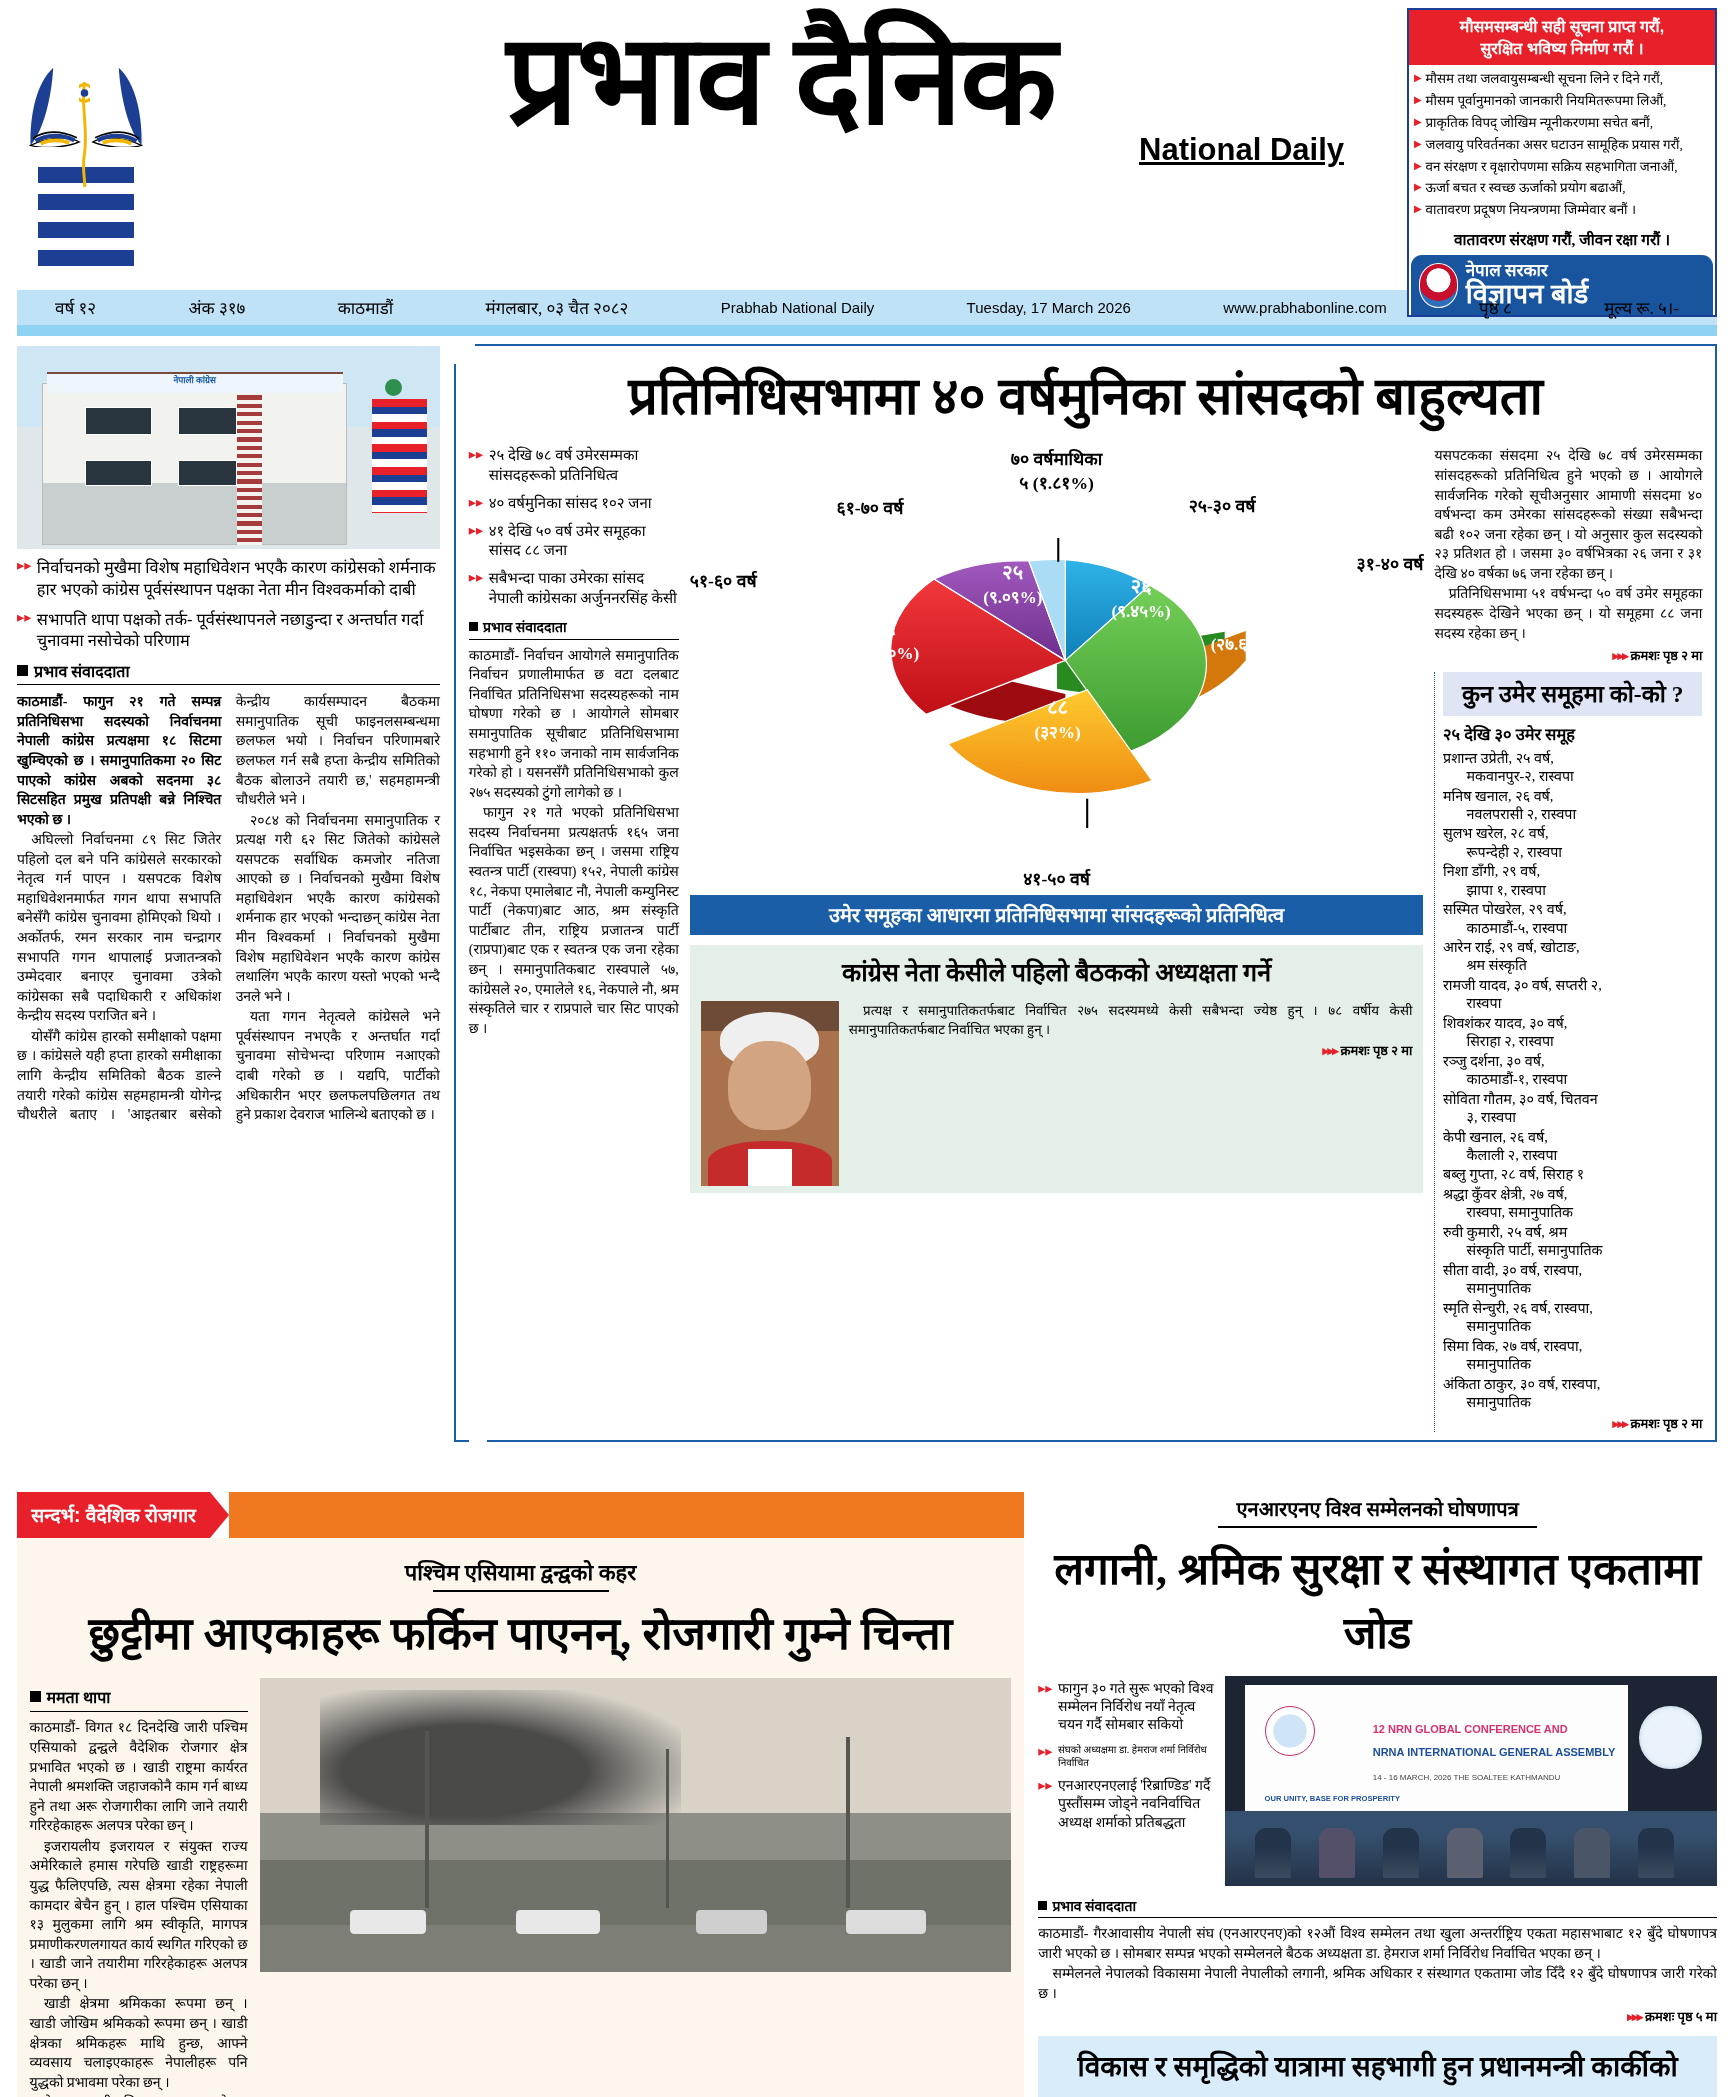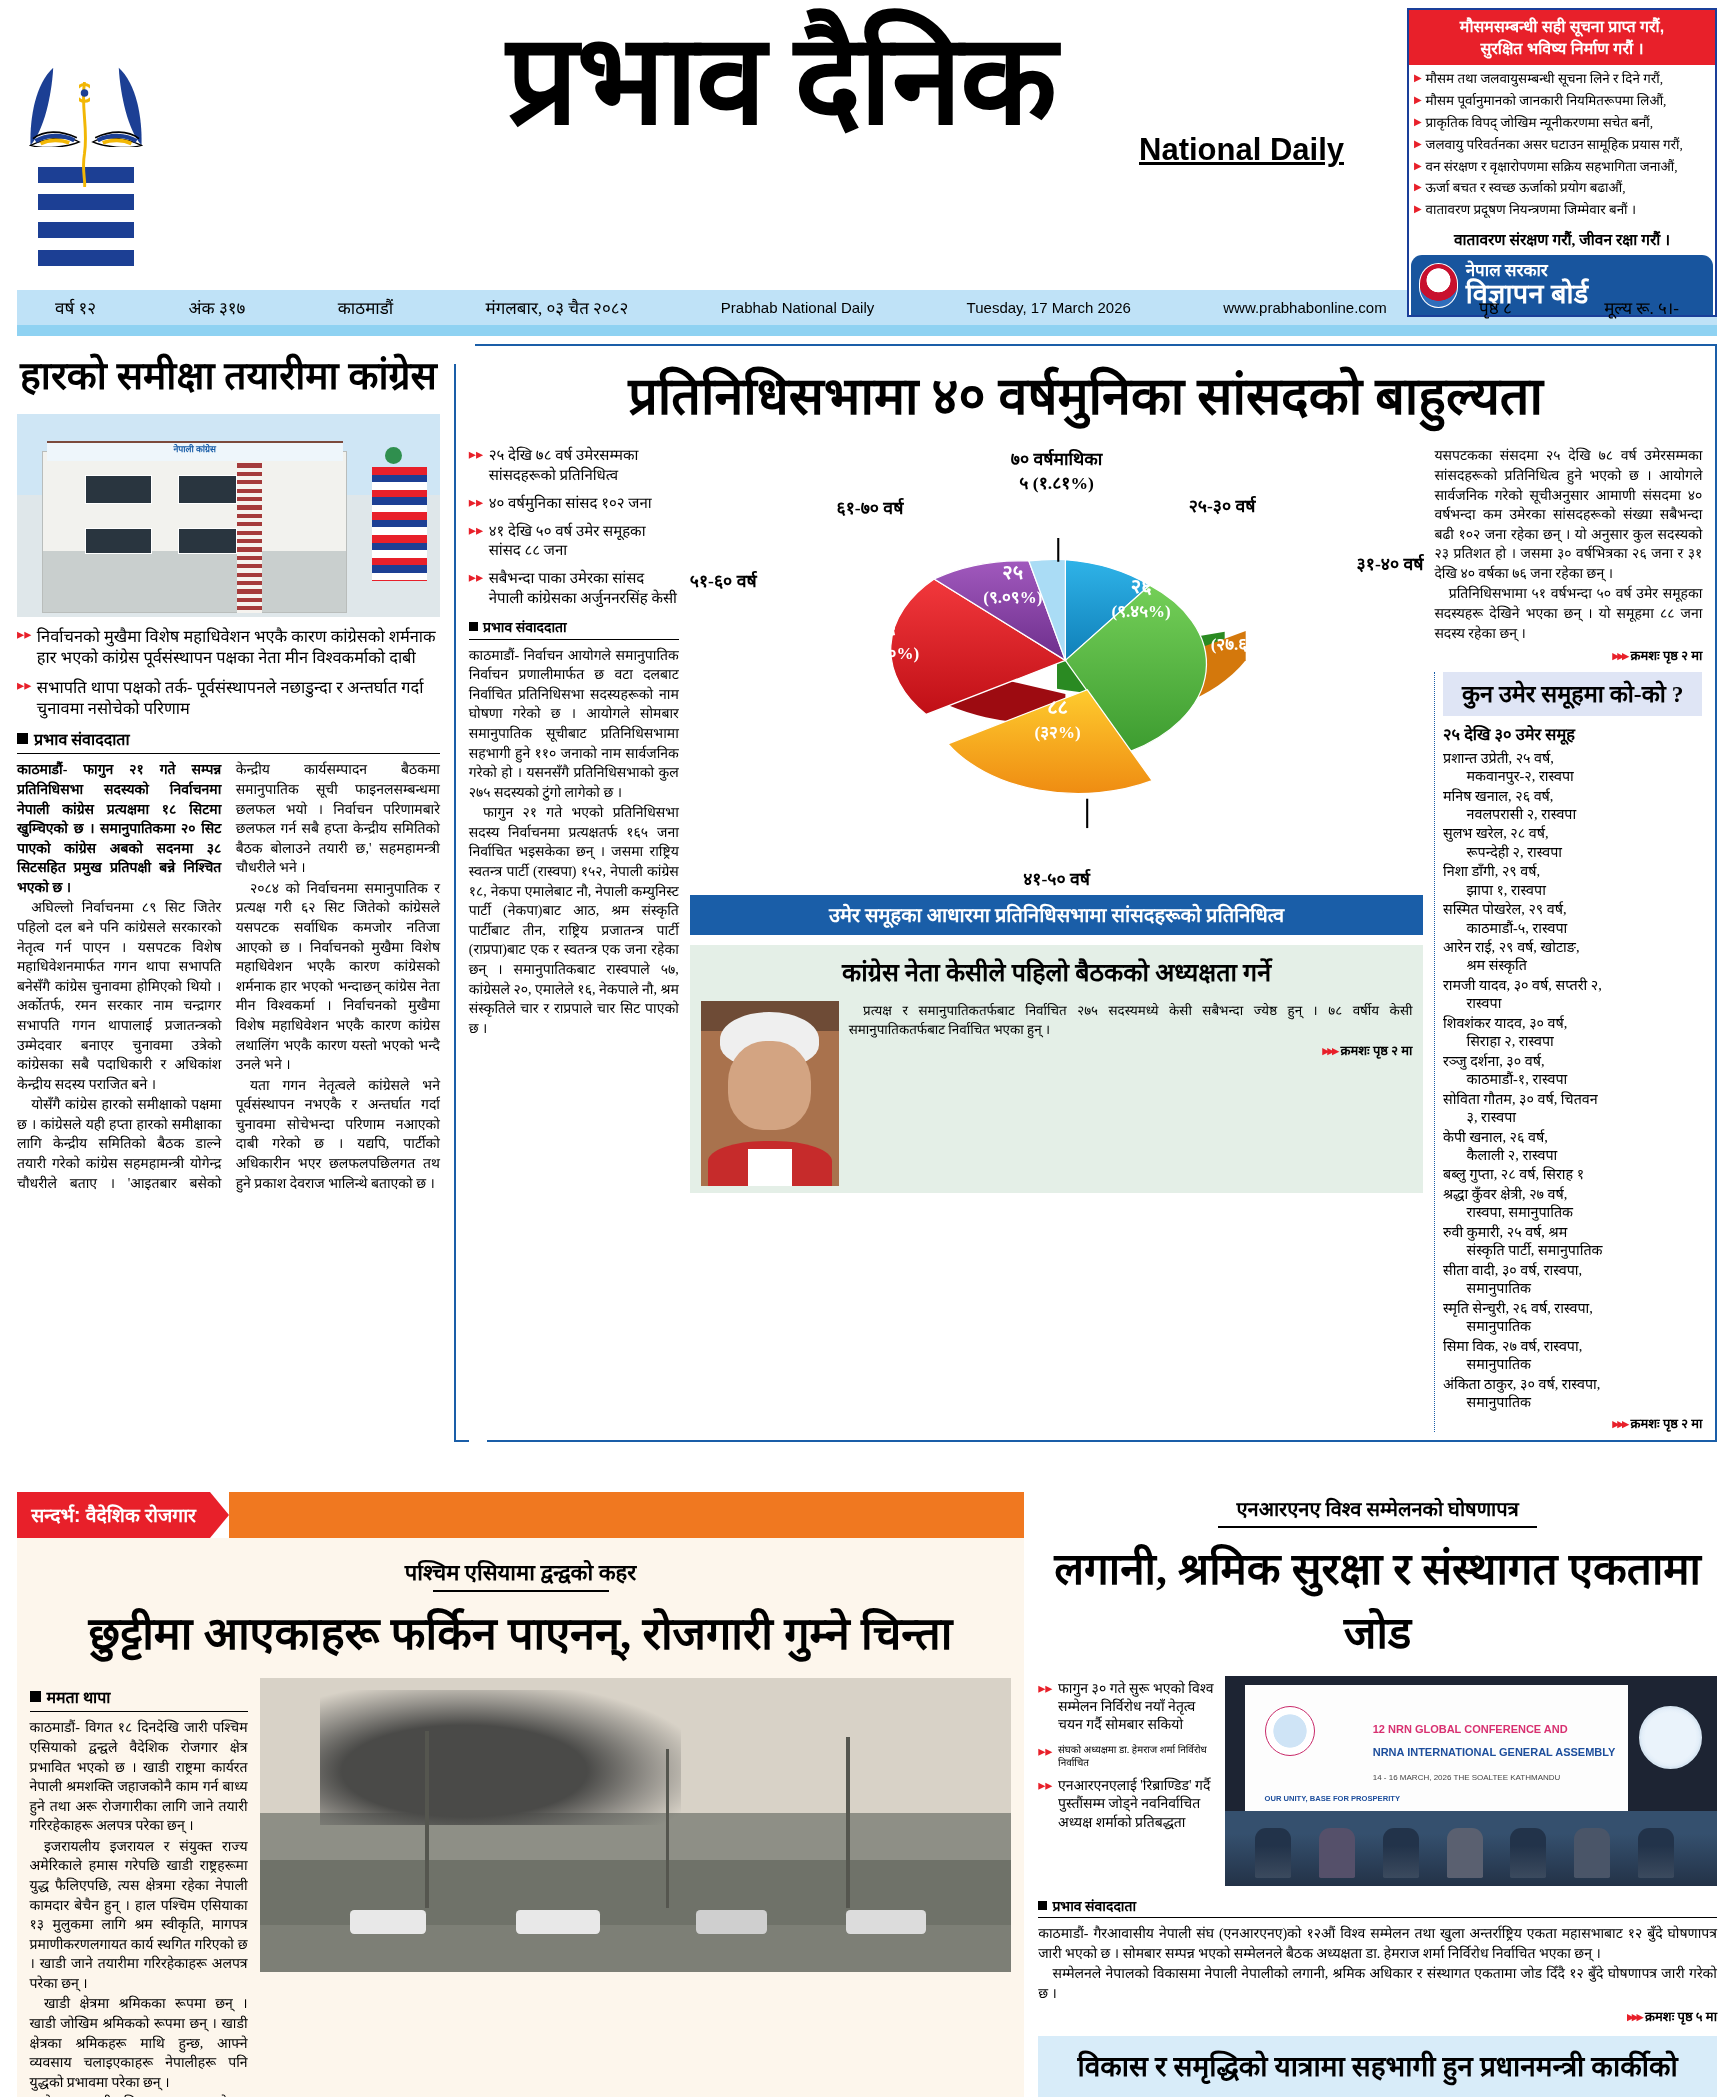--- a/index.html
+++ b/index.html
@@ -335,21 +335,20 @@
     <span class="en">Tuesday, 17 March 2026</span>
     <span class="en">www.prabhabonline.com</span>
     <span>पृष्ठ ८</span>
     <span>मूल्य रू. ५।-</span>
   </div>
   <div class="infobar2"></div>
 
   <div class="main-grid">
 
     <div class="col-left">
-      <div class="lede-head">हारको समीक्षा तयारीमा कांग्रेस</div>
 
       <div class="photo">
         <div class="ph-building"></div>
         <div class="ph-win" style="left:16%;top:30%;width:16%;height:14%"></div>
         <div class="ph-win" style="left:38%;top:30%;width:14%;height:14%"></div>
         <div class="ph-win" style="left:16%;top:56%;width:16%;height:13%"></div>
         <div class="ph-win" style="left:38%;top:56%;width:14%;height:13%"></div>
         <div class="ph-pillar"></div>
         <div class="ph-banner">नेपाली कांग्रेस</div>
         <div class="ph-tree"></div>

